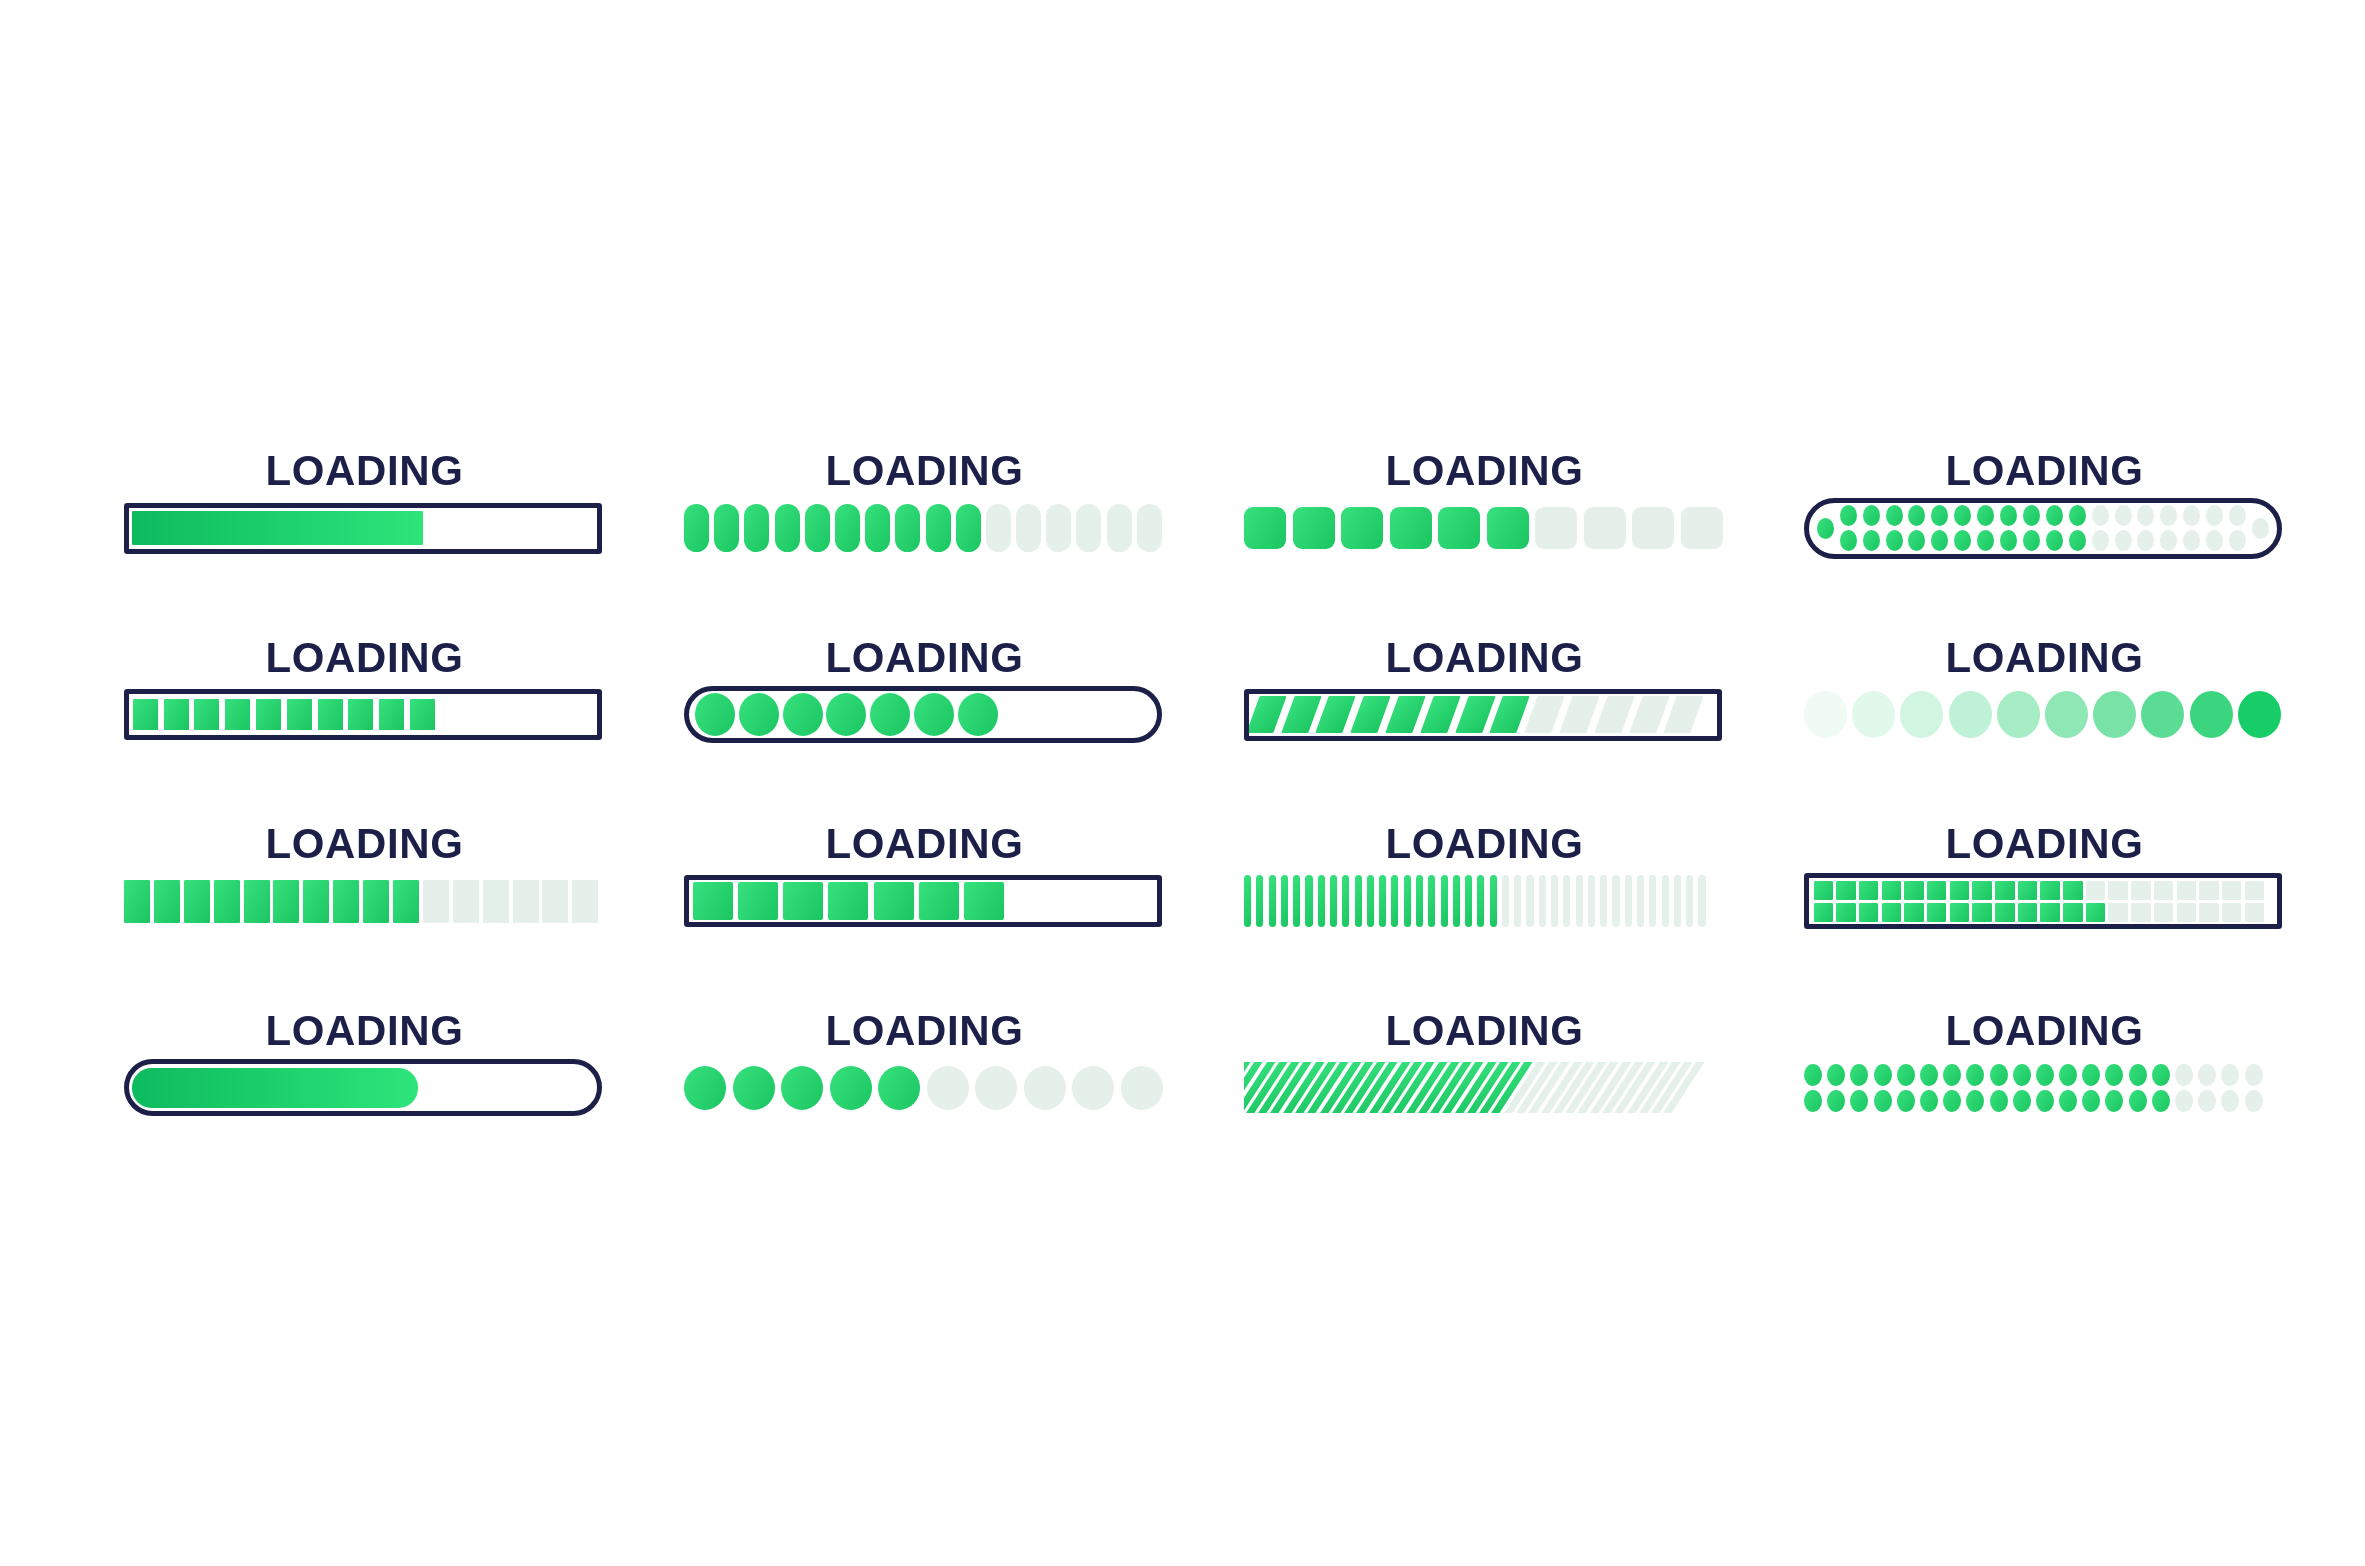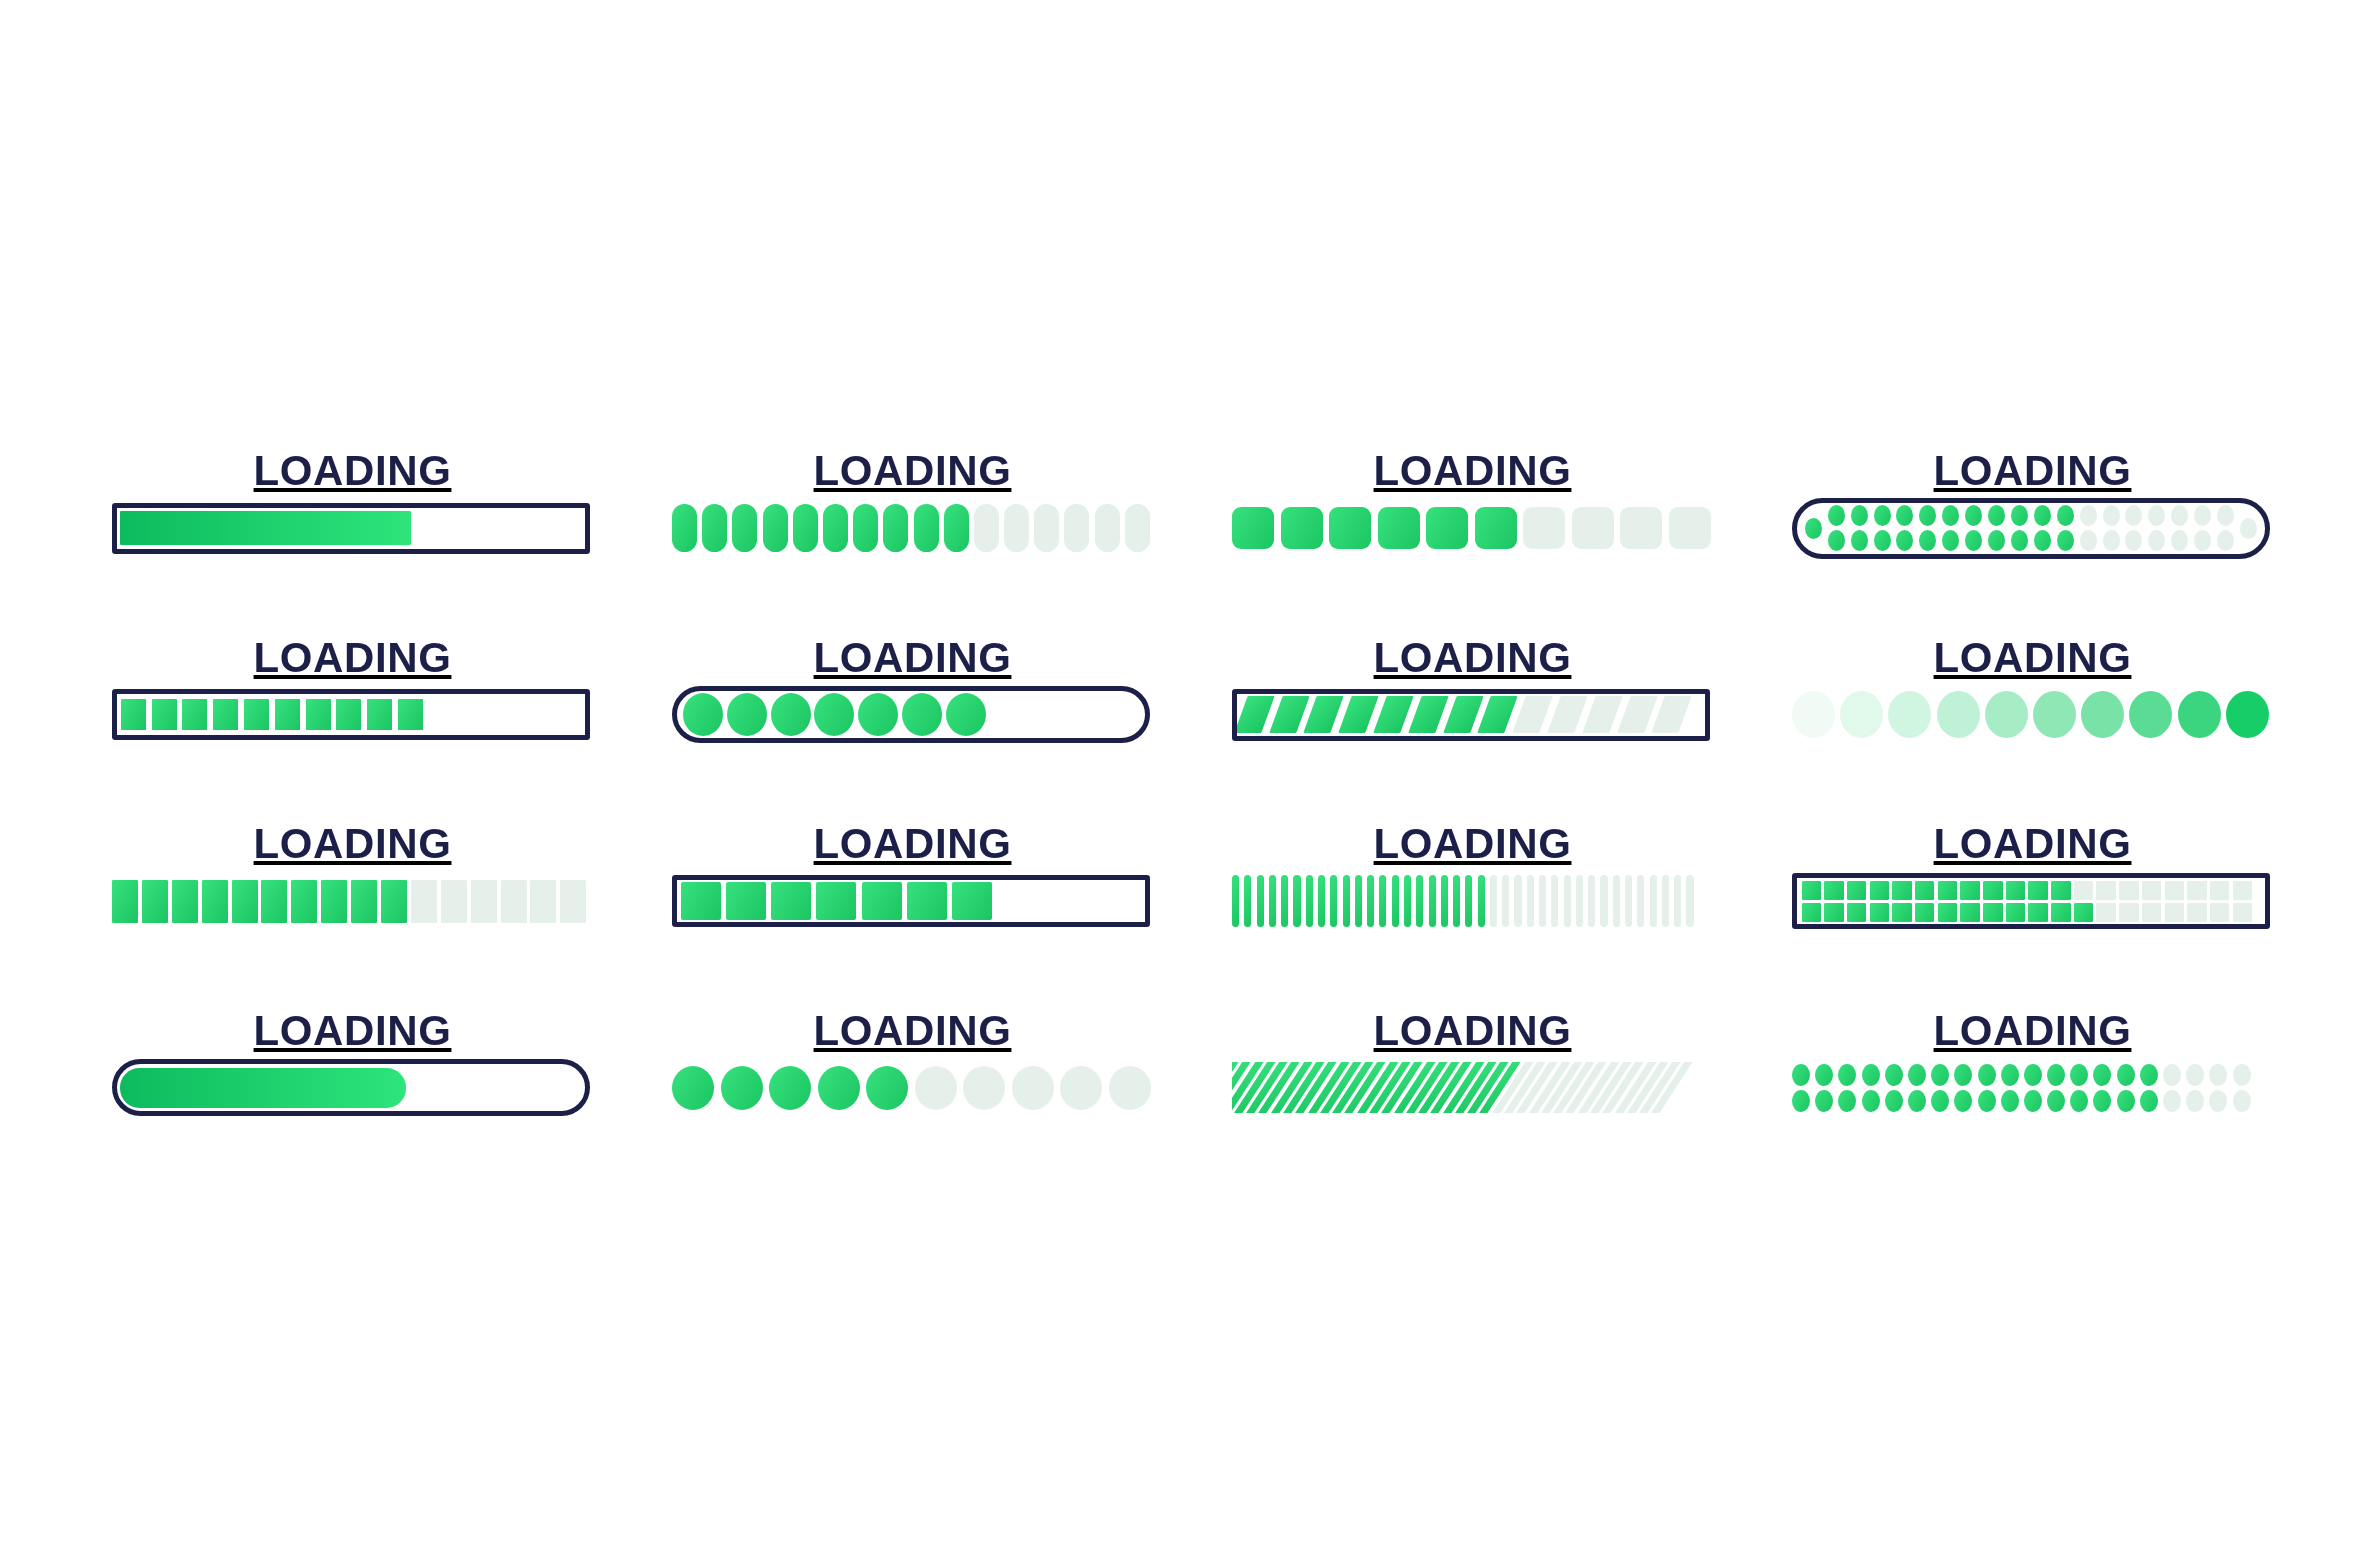--- a/index.html
+++ b/index.html
@@ -7,23 +7,23 @@
     --muted:#e4f0e9;
     --green-a:#36e17e;
     --green-b:#1bc562;
     --grad-l:#0dbb5e;
     --grad-r:#2de57b;
     --fade-base:#16cd67;
   }
   html,body{margin:0;padding:0;background:#ffffff;}
   body{width:2366px;height:1566px;position:relative;overflow:hidden;
        font-family:"Liberation Sans",sans-serif;}
-  .board{position:absolute;left:112px;top:448px;
+  .board{position:absolute;left:124px;top:448px;
          display:grid;grid-template-columns:repeat(4,481px);
-         column-gap:79px;row-gap:74px;text-decoration:underline;}
+         column-gap:79px;row-gap:74px;}
   .cell{width:481px;}
   .cell h2{margin:0;height:45px;line-height:45px;text-align:center;
            font-size:42px;font-weight:700;color:var(--navy);letter-spacing:0.6px;}
   .ind{margin-top:2.6px;height:65px;display:flex;align-items:center;justify-content:flex-start;}
 
   
   .g{background:linear-gradient(120deg,var(--green-a),var(--green-b));}
   .m{background:var(--muted);}
 
   

